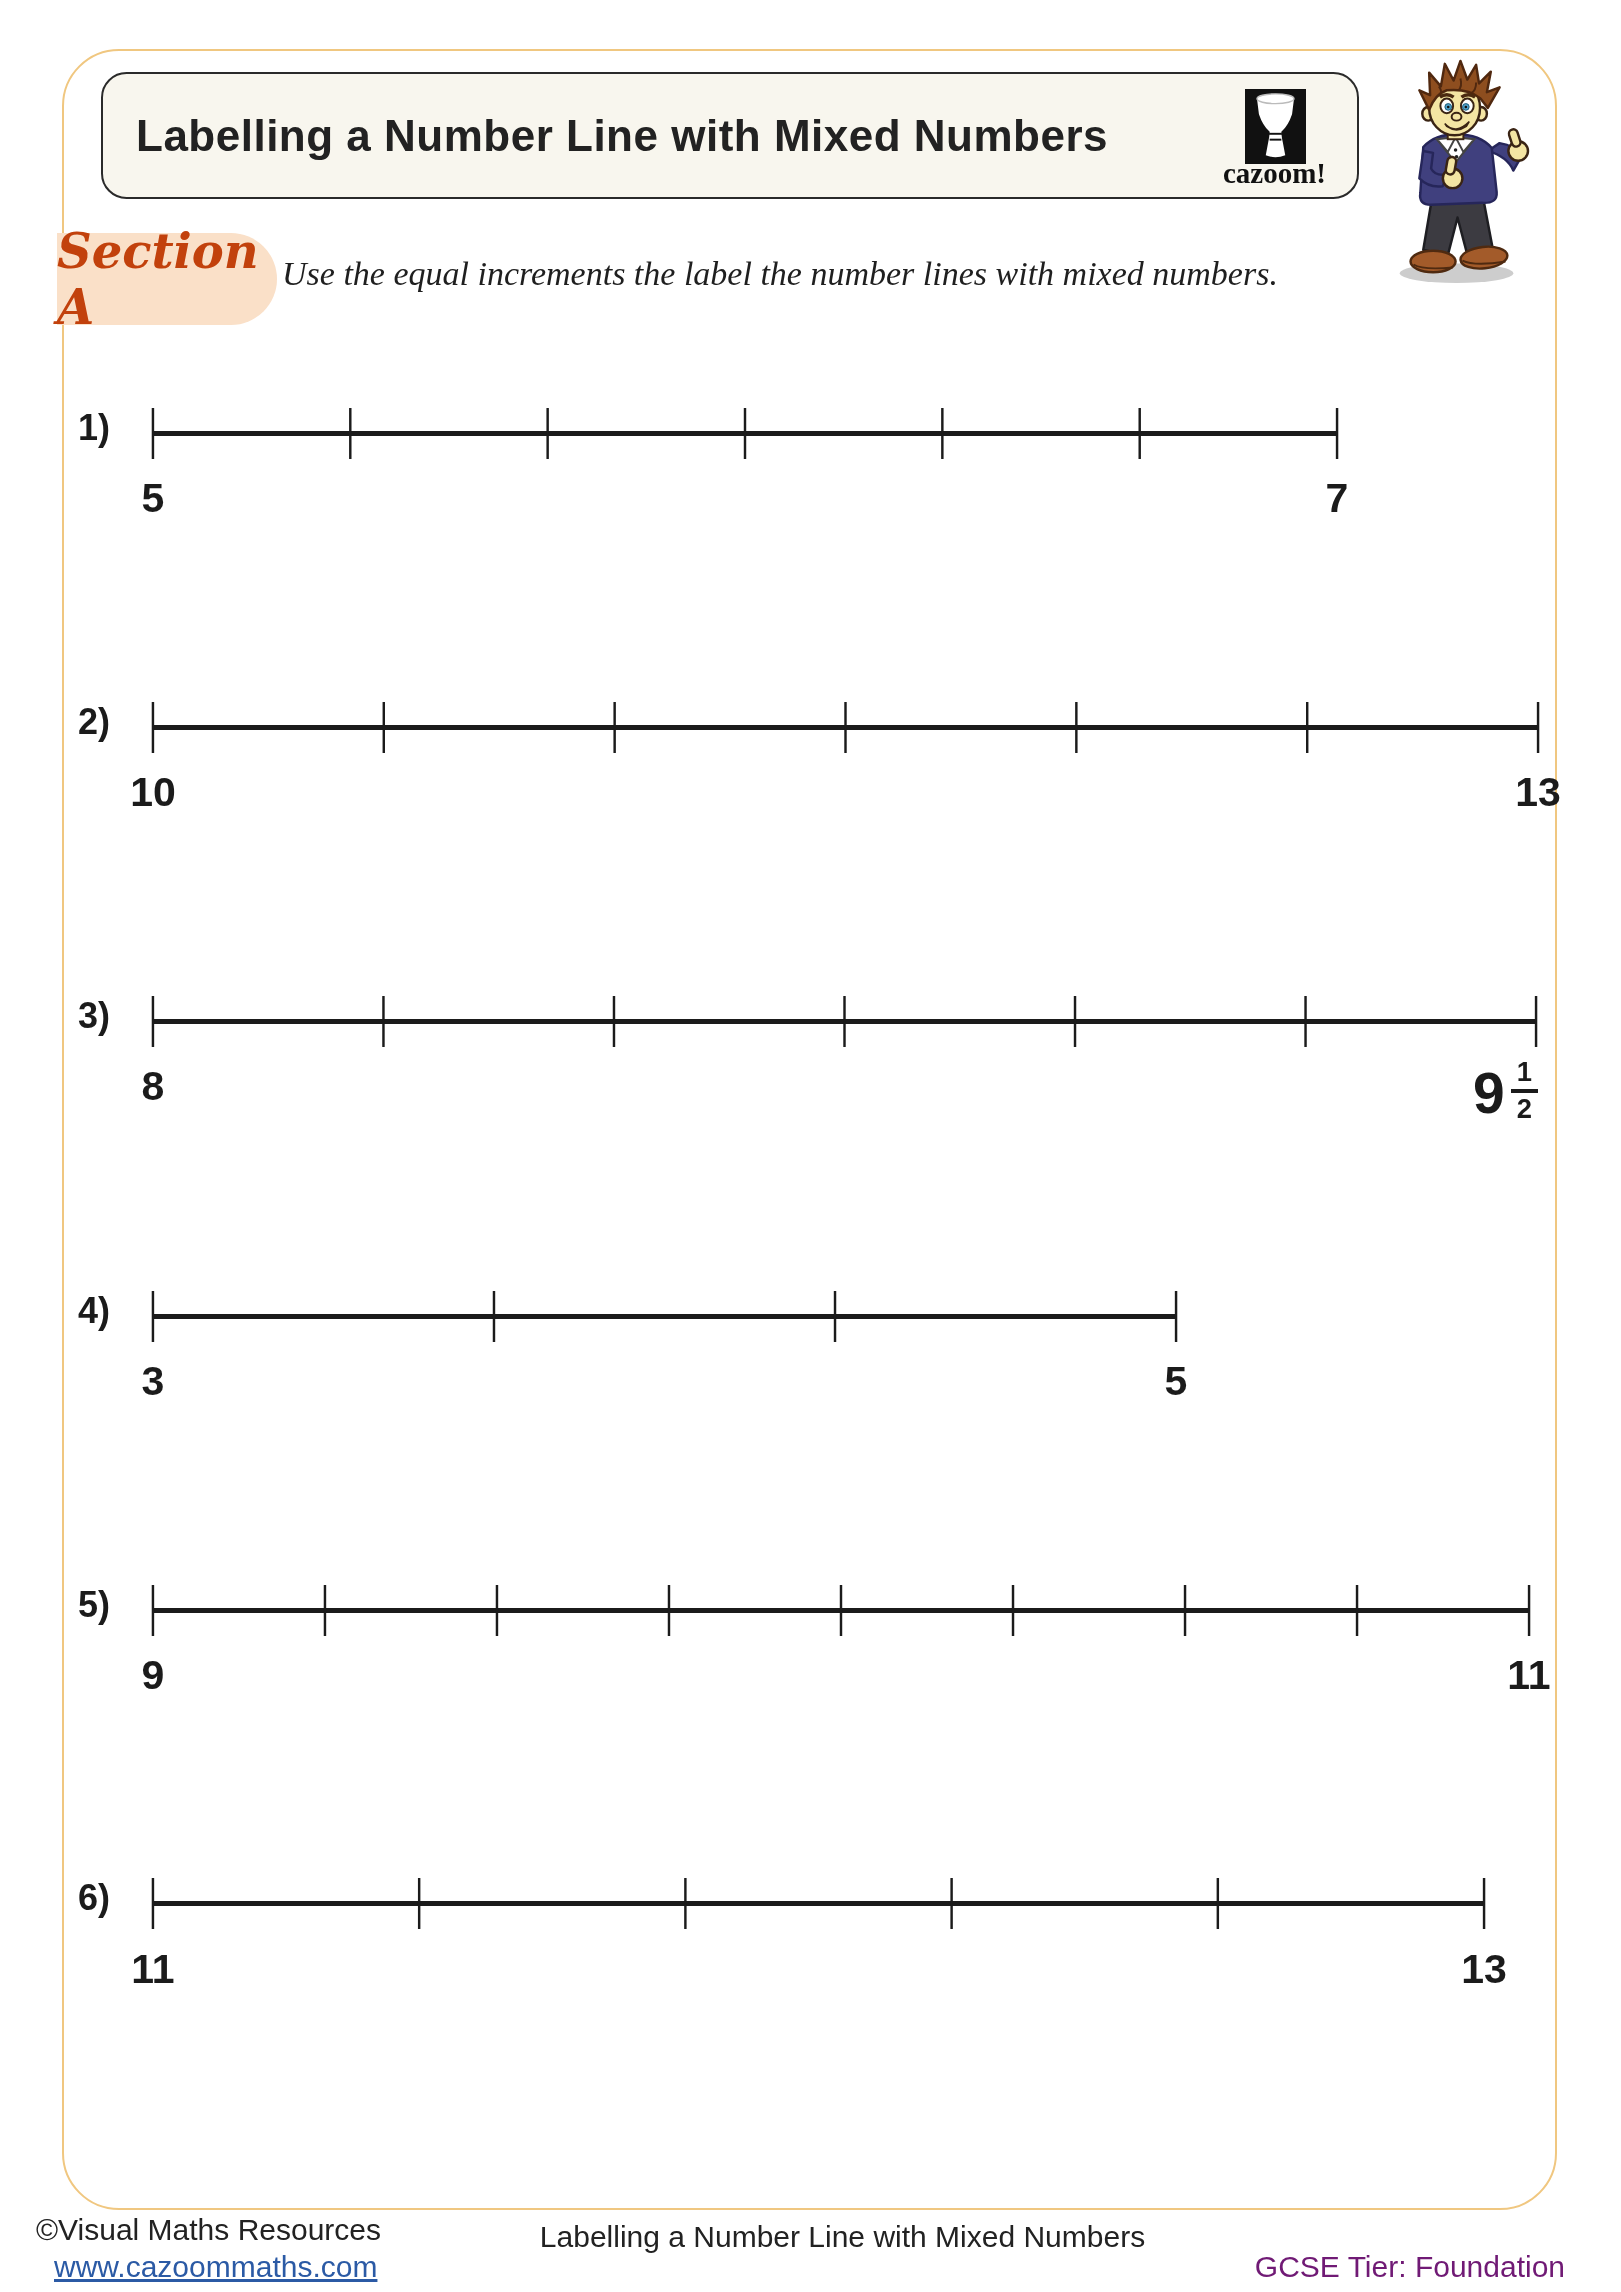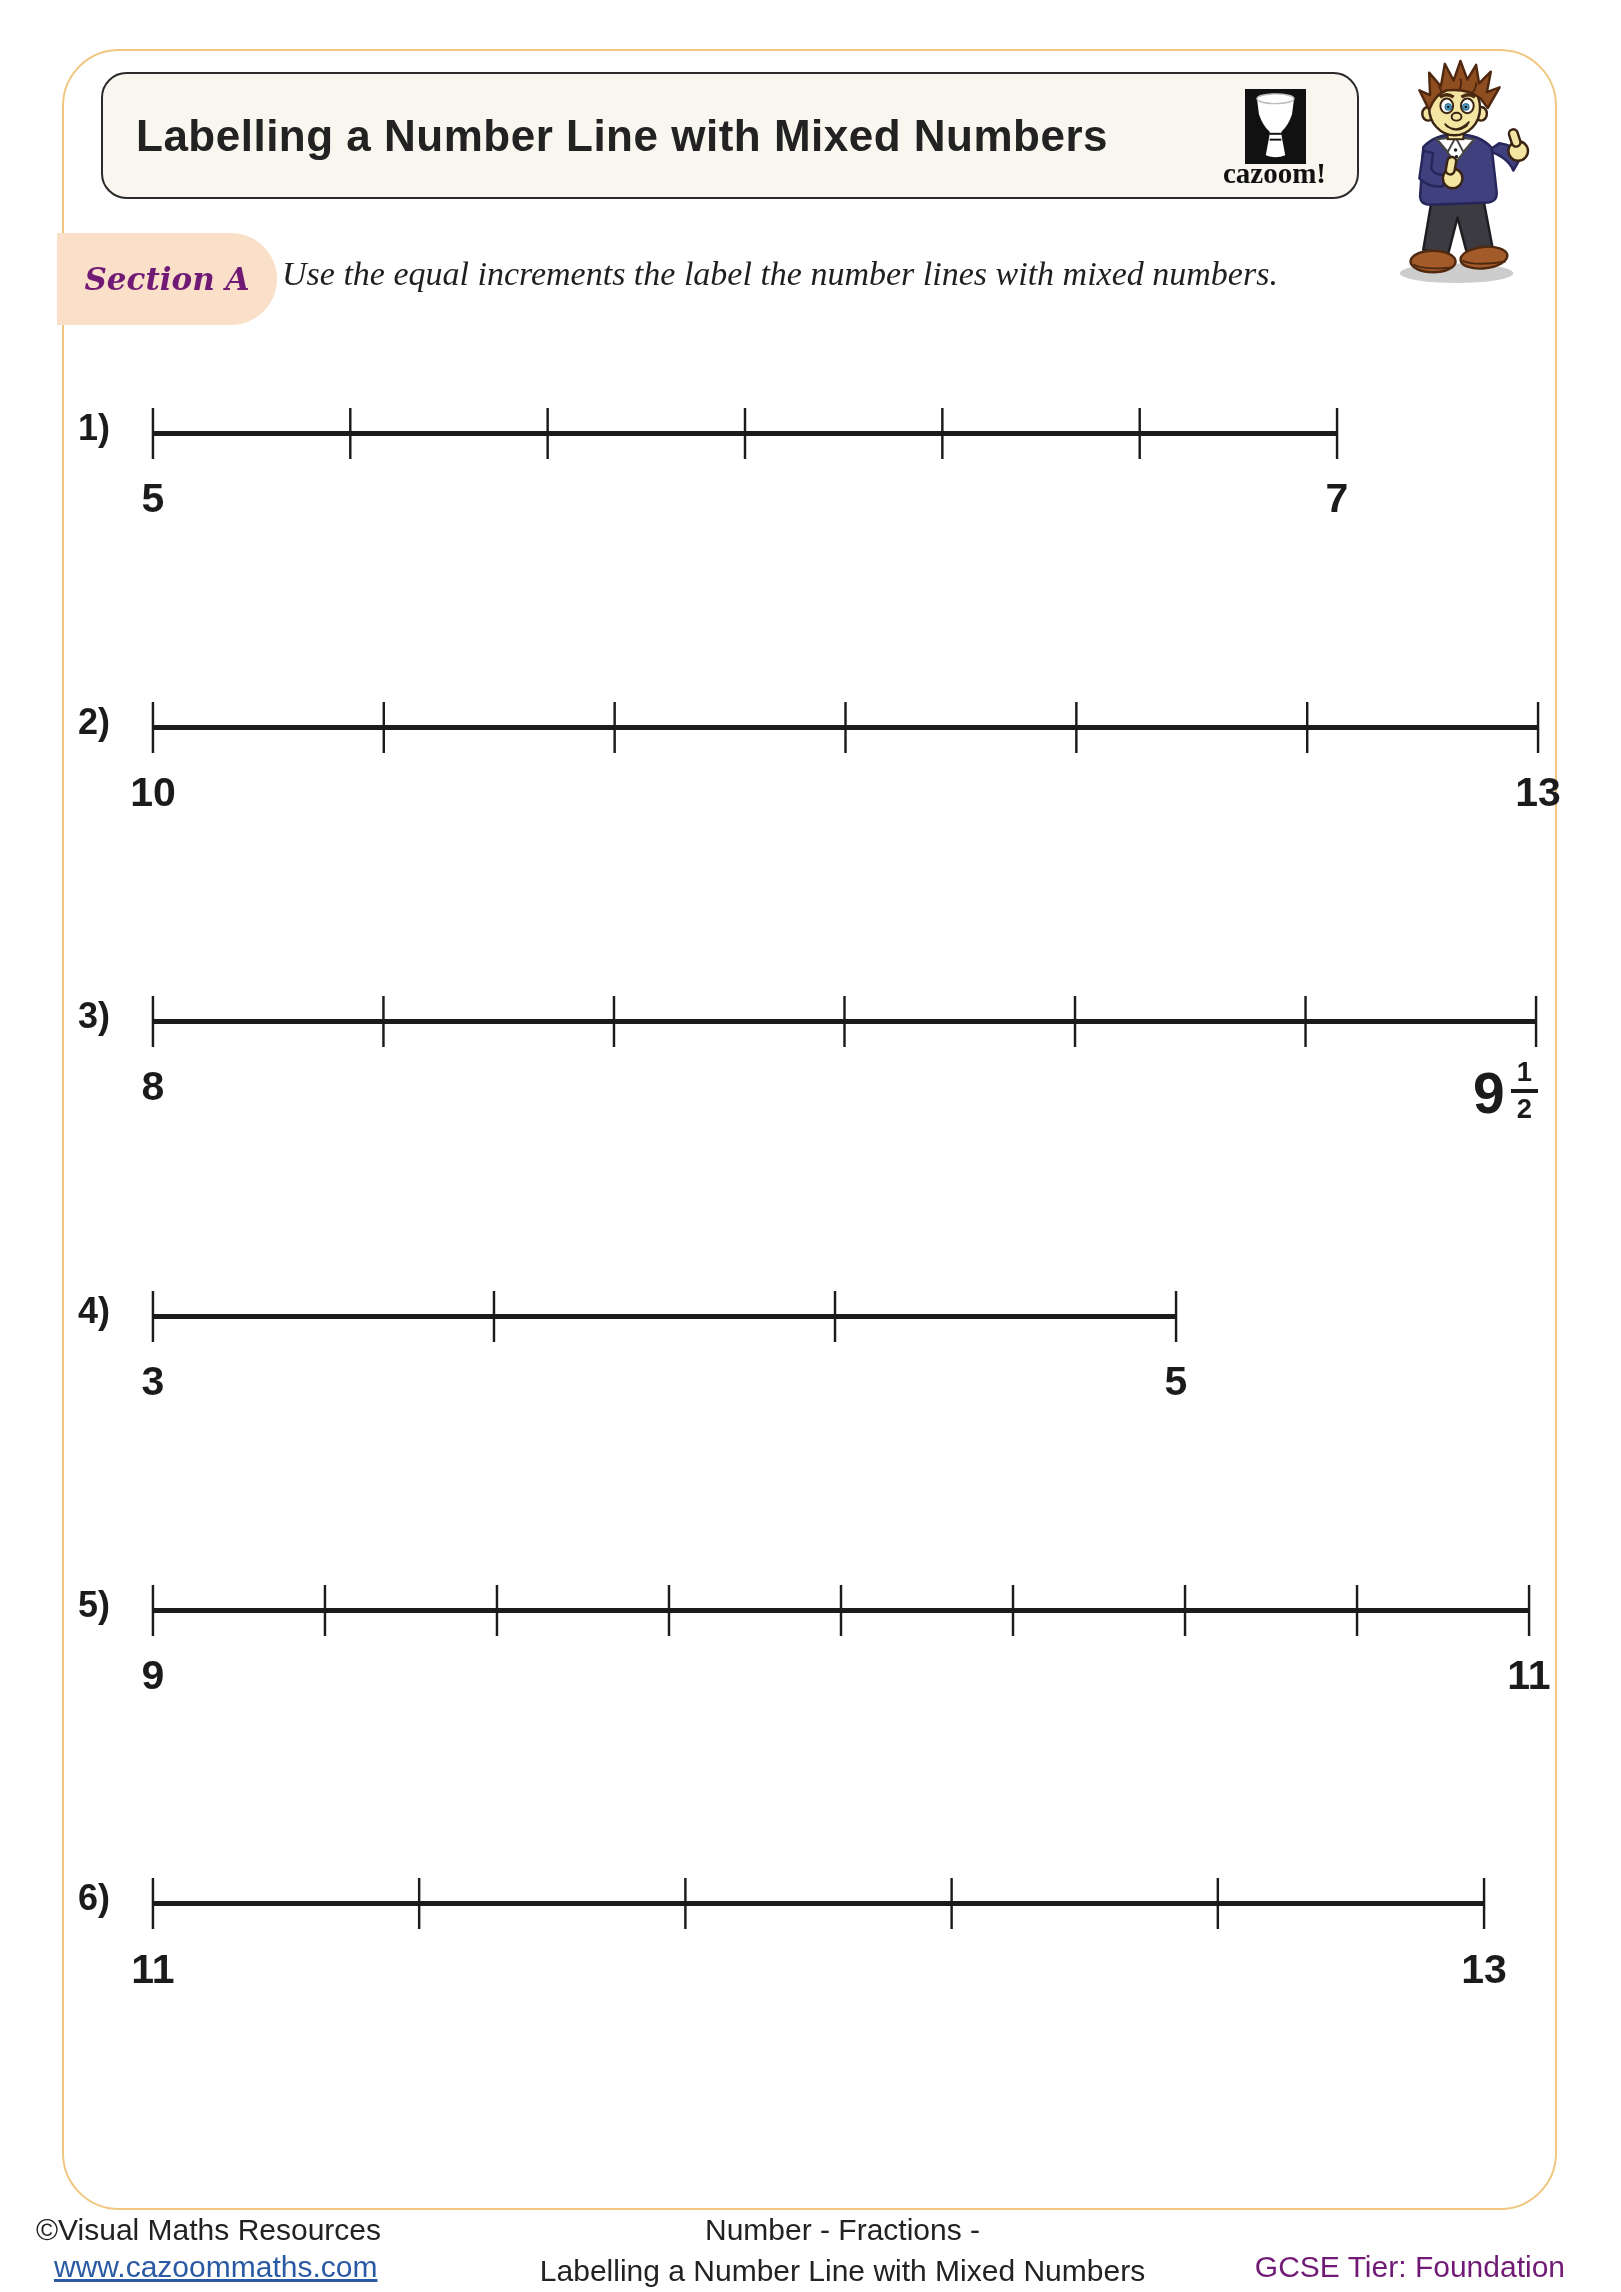--- a/index.html
+++ b/index.html
@@ -27,21 +27,21 @@
     font-family:"Liberation Serif", serif;font-weight:bold;font-size:29px;color:#111;
   }
   .mascot{position:absolute;left:1378px;top:57px;width:161px;height:229px;}
   .section-pill{
     position:absolute;left:57px;top:233px;width:220px;height:92px;
     background:#FAE0C8;border-radius:0 47px 47px 0;
     display:flex;align-items:center;justify-content:center;
   }
   .section-label{
     font-family:"DejaVu Serif", serif;font-style:italic;font-weight:bold;
-    font-size:31px;color:#701a75;
+    font-size:48px;color:#c2410c;
   }
   .instruction{
     position:absolute;left:282px;top:255px;
     font-family:Liberation Serif, serif;font-style:italic;font-size:34px;color:#1f1f1f;
   }
   .q-label{
     position:absolute;font-weight:bold;font-size:36px;color:#1b1b1b;line-height:1;
   }
   .nl-svg{position:absolute;}
   .nl-label{
@@ -220,17 +220,16 @@
     </svg>
     <div class="nl-label" style="left: 94px; top: 1949px; width: 118px;">11</div>
     <div class="nl-label" style="left: 1425px; top: 1949px; width: 118px;">13</div>
   </div>
 
 <div class="footer-left-copyright">©Visual Maths Resources</div>
 <div class="footer-left-link">
   <a href="#">www.cazoommaths.com</a>
 </div>
 <div class="footer-center">
-  <div class="line1">Number - Fractions -</div>
   <div class="line2">Labelling a Number Line with Mixed Numbers</div>
 </div>
 <div class="footer-right">GCSE Tier: Foundation</div>
 
 
 </body></html>

